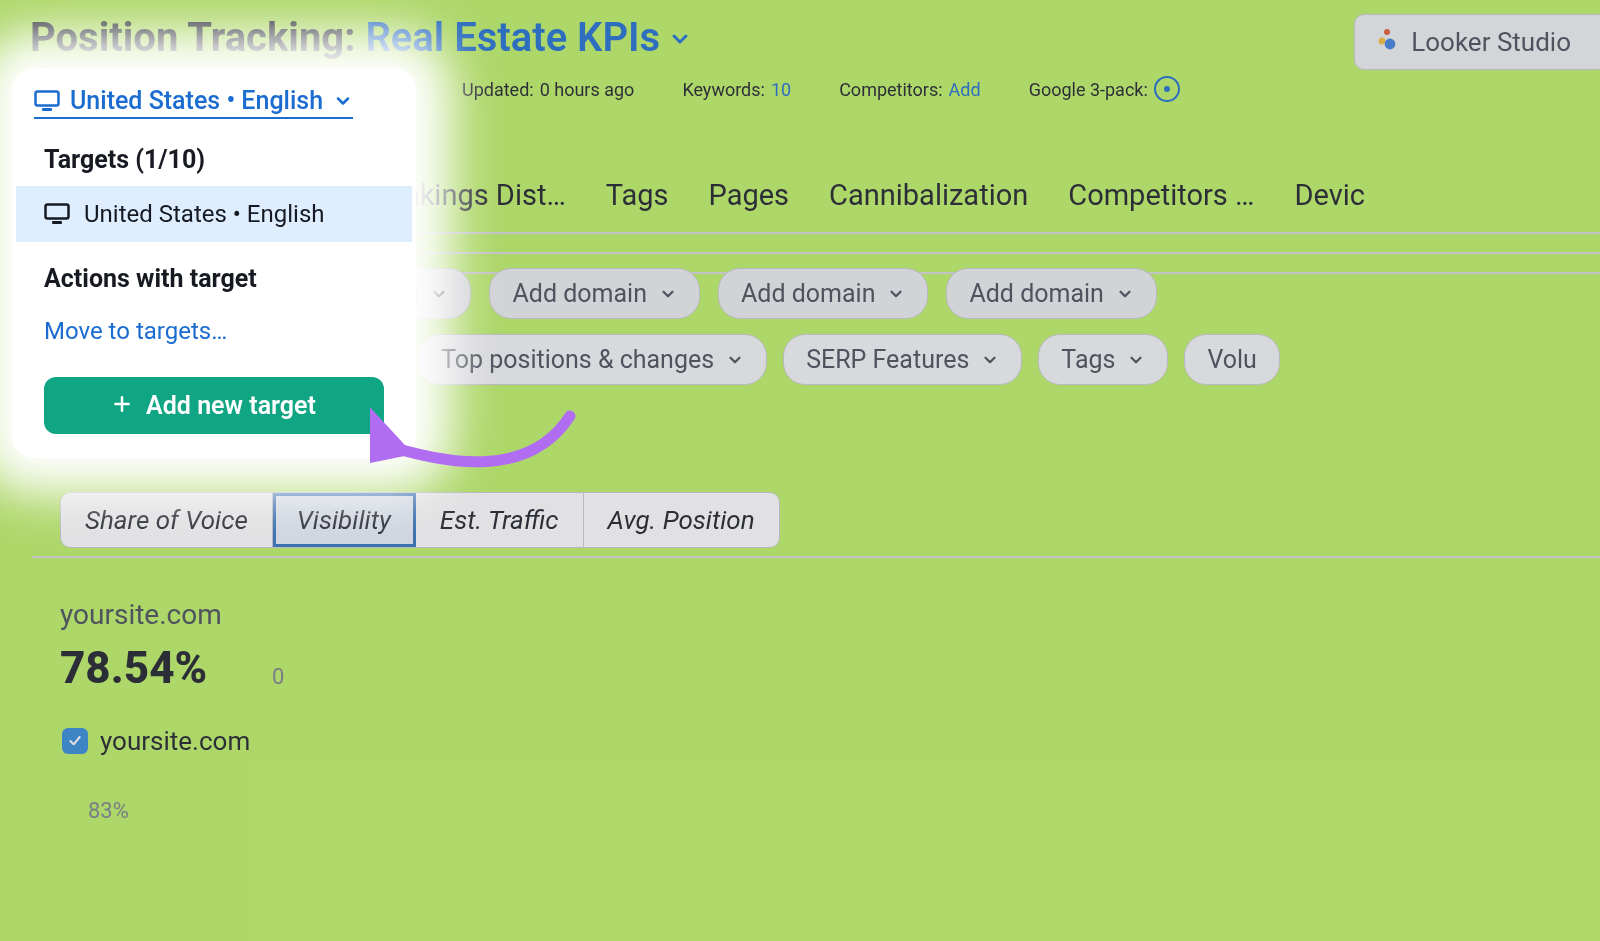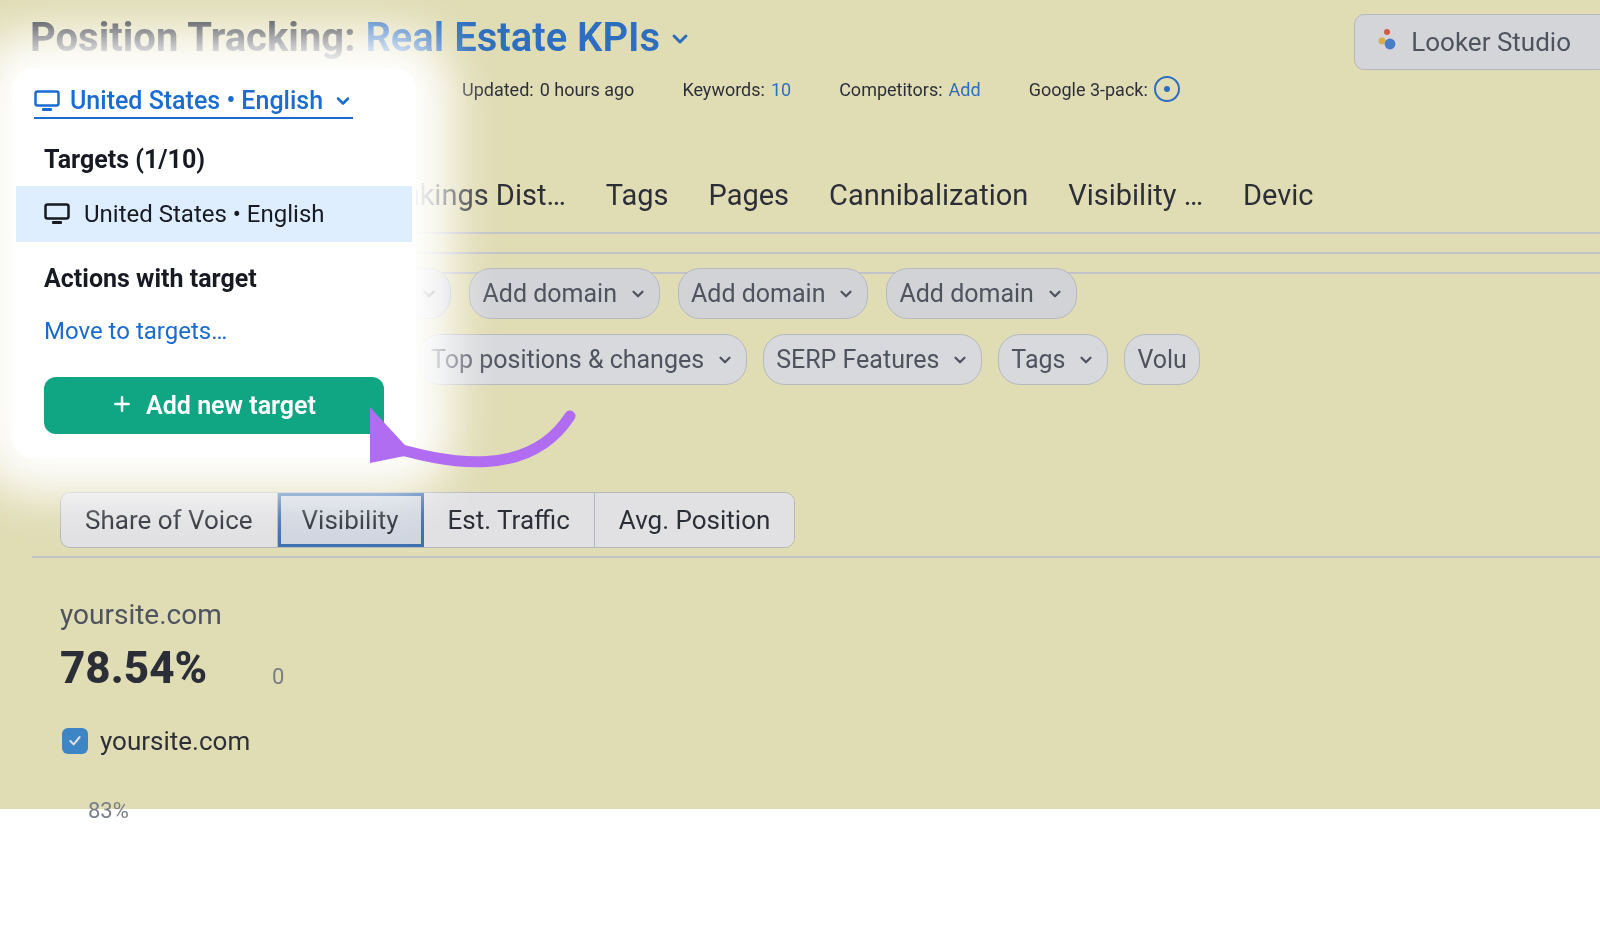--- a/index.html
+++ b/index.html
@@ -1,18 +1,18 @@
 <!DOCTYPE html>
 <html><head>
 <meta charset="utf-8">
 <style>
   * { box-sizing: border-box; margin: 0; padding: 0; }
   html, body { width: 1600px; height: 941px; overflow: hidden; font-family: -apple-system, BlinkMacSystemFont, "Segoe UI", Roboto, Arial, sans-serif; }
   body { position: relative; }
-  .page { width: 1600px; height: 809px; background: #fef9c3; position: relative; }
+  .page { width: 1600px; height: 941px; background: #bef264; position: relative; }
 
   
   .dim-overlay {
     position: absolute; inset: 0; background: rgba(120,120,128,0.22); pointer-events: none; z-index: 5;
   }
 
   .content { position: relative; padding: 14px 0 0 30px; }
 
   
   .header-row { display: flex; align-items: center; gap: 12px; }
@@ -46,32 +46,32 @@
 
   
   .panel {
     position: absolute; top: 252px; left: 30px; right: -20px; bottom: -20px;
     background: transparent; border: 2px solid #d6d9de; border-radius: 14px;
     padding: 18px 0 0 0;
   }
 
   
   .domain-pills { position: absolute; top: 14px; left: 330px; display: flex; gap: 18px; }
-  .pill { background: #ecedef; border: 1.5px solid #c9ccd2; border-radius: 22px; padding: 10px 12px; font-size: 25px; color: #444a55; display: inline-flex; align-items: center; gap: 12px; }
+  .pill { background: #ecedef; border: 1.5px solid #c9ccd2; border-radius: 22px; padding: 10px 22px; font-size: 25px; color: #444a55; display: inline-flex; align-items: center; gap: 12px; }
 
   
   .filter-pills { position: absolute; top: 80px; left: 386px; display: flex; gap: 16px; }
   .filter-pills .pill { background: #f4f5f6; }
 
   
   .metric-tabs {
     position: absolute; top: 238px; left: 28px; display: flex;
     border: 1.5px solid #c7cbd1; border-radius: 10px; overflow: hidden;
   }
-  .metric-tab { padding: 12px 24px; font-size: 26px; color: #171a22; border-right: 1.5px solid #c7cbd1; background: #fff; }
+  .metric-tab { padding: 12px 24px; font-size: 26px; color: #171a22; border-right: 1.5px solid #c7cbd1; background: #fff; font-style: italic; }
   .metric-tab:last-child { border-right: none; }
   .metric-tab.active { background: #eaf1fb; outline: 3px solid #2e6fbd; outline-offset: -3px; }
 
   .metric-sep { position: absolute; top: 302px; left: 0; right: 0; border: none; border-top: 2px solid #d6d9de; }
 
   
   .stat-domain { position: absolute; top: 344px; left: 28px; font-size: 28px; color: #444a55; }
   .stat-value { position: absolute; top: 388px; left: 28px; font-size: 44px; font-weight: 800; color: #171a22; }
   .stat-delta { position: absolute; top: 410px; left: 240px; font-size: 22px; color: #7b8088; }
 
@@ -152,21 +152,21 @@
         <span>Google 3-pack: </span>
         <span class="pin"></span>
       </span>
     </div>
 
     <div class="tabs">
       <span class="tab">Rankings Dist…</span>
       <span class="tab">Tags</span>
       <span class="tab">Pages</span>
       <span class="tab">Cannibalization</span>
-      <span class="tab">Visibility …</span>
+      <span class="tab">Competitors …</span>
       <span class="tab">Devic</span>
     </div>
     <hr class="tab-sep">
 
     <div class="panel">
 
       <div class="domain-pills">
         <span class="pill">
           <span>ain</span>
           <span class="chev">

